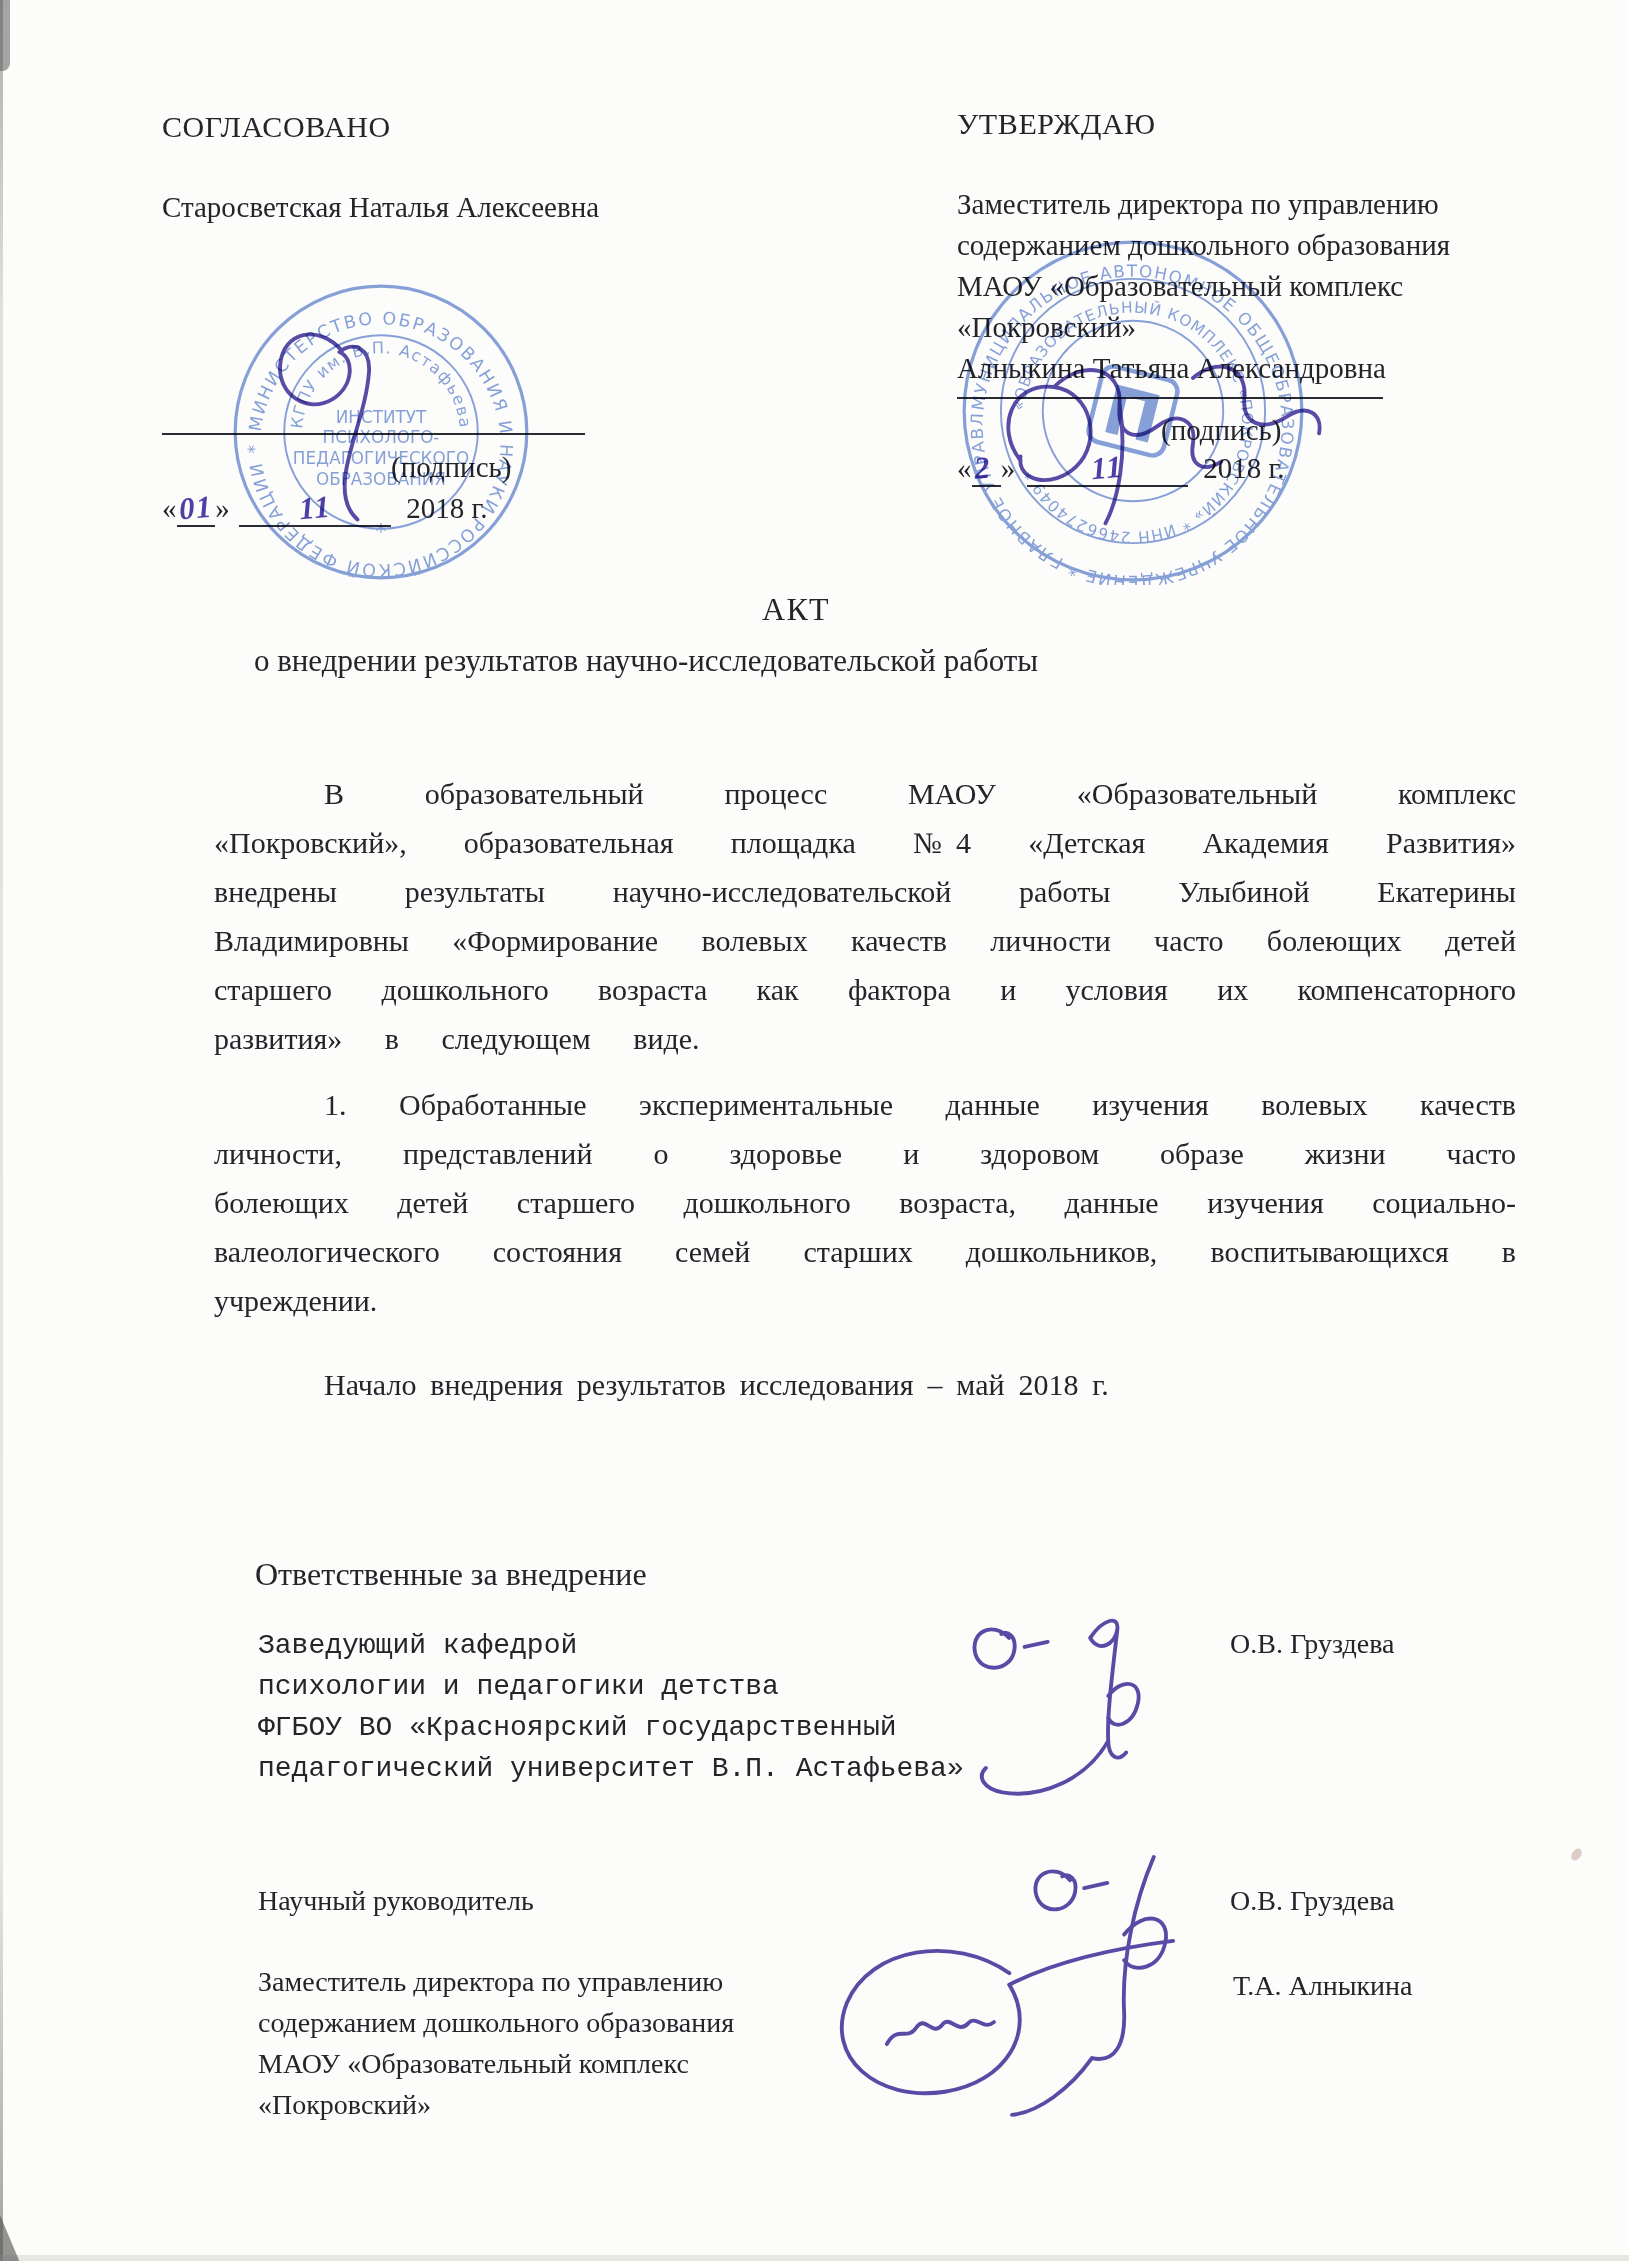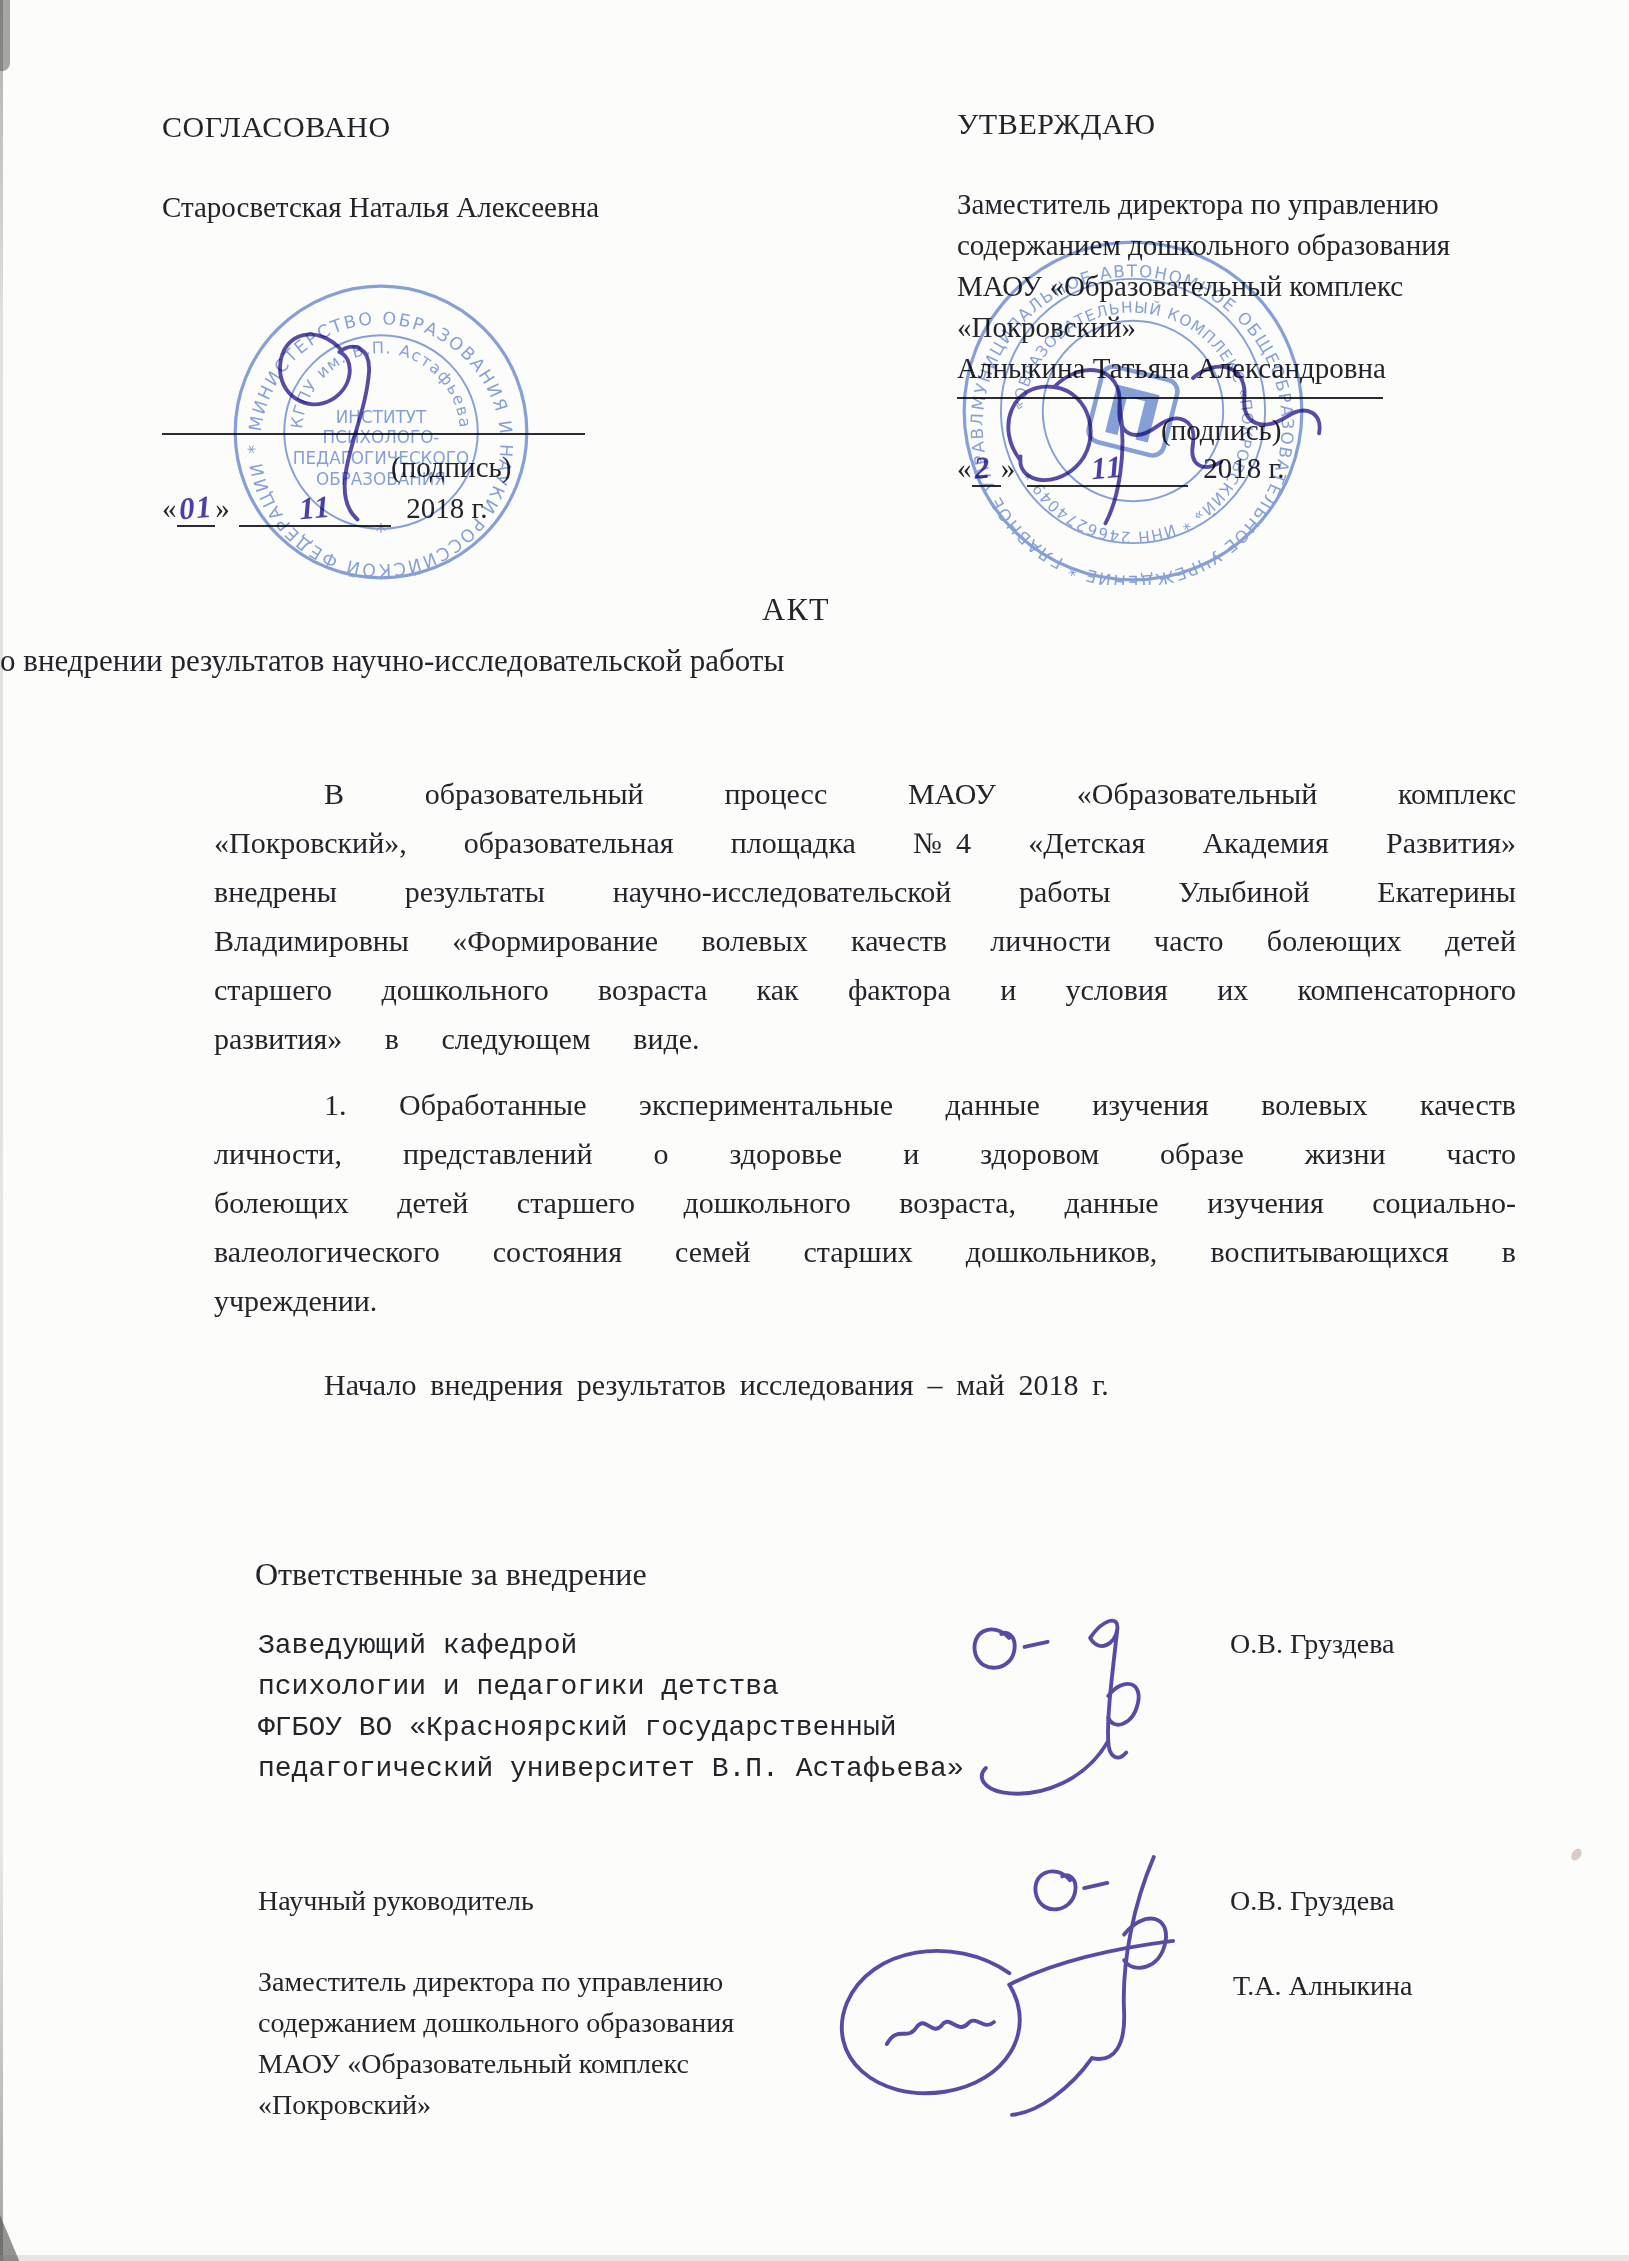--- a/index.html
+++ b/index.html
@@ -27,21 +27,21 @@
   .month-line{
     display:inline-block; border-bottom:2.6px solid #2b2b33; text-align:center;
     line-height:34px; vertical-align:bottom;
   }
   .month-line-a{width:152px; margin-left:9px;}
   .month-line-b{width:161px; margin-left:11.6px;}
   .year{margin-left:15.5px;}
 
   
   .doc-title{left:0; width:1592px; text-align:center; font-size:32px; letter-spacing:1.3px;}
-  .doc-subtitle{left:0; width:1292px; font-size:31px;}
+  .doc-subtitle{left:0; width:1292px; text-align:center; font-size:31px;}
 
   
   .doc-body{
     left:214px; top:769px; width:1302px;
     font-size:30px; line-height:49px; text-align:justify;
   }
   .para{margin:0; text-indent:110px; word-spacing:35px;}
   .para-2{margin-top:17px;}
   .para-3{margin-top:9px;}
   .para-last{margin-top:35px; text-align:left; word-spacing:6.4px;}

